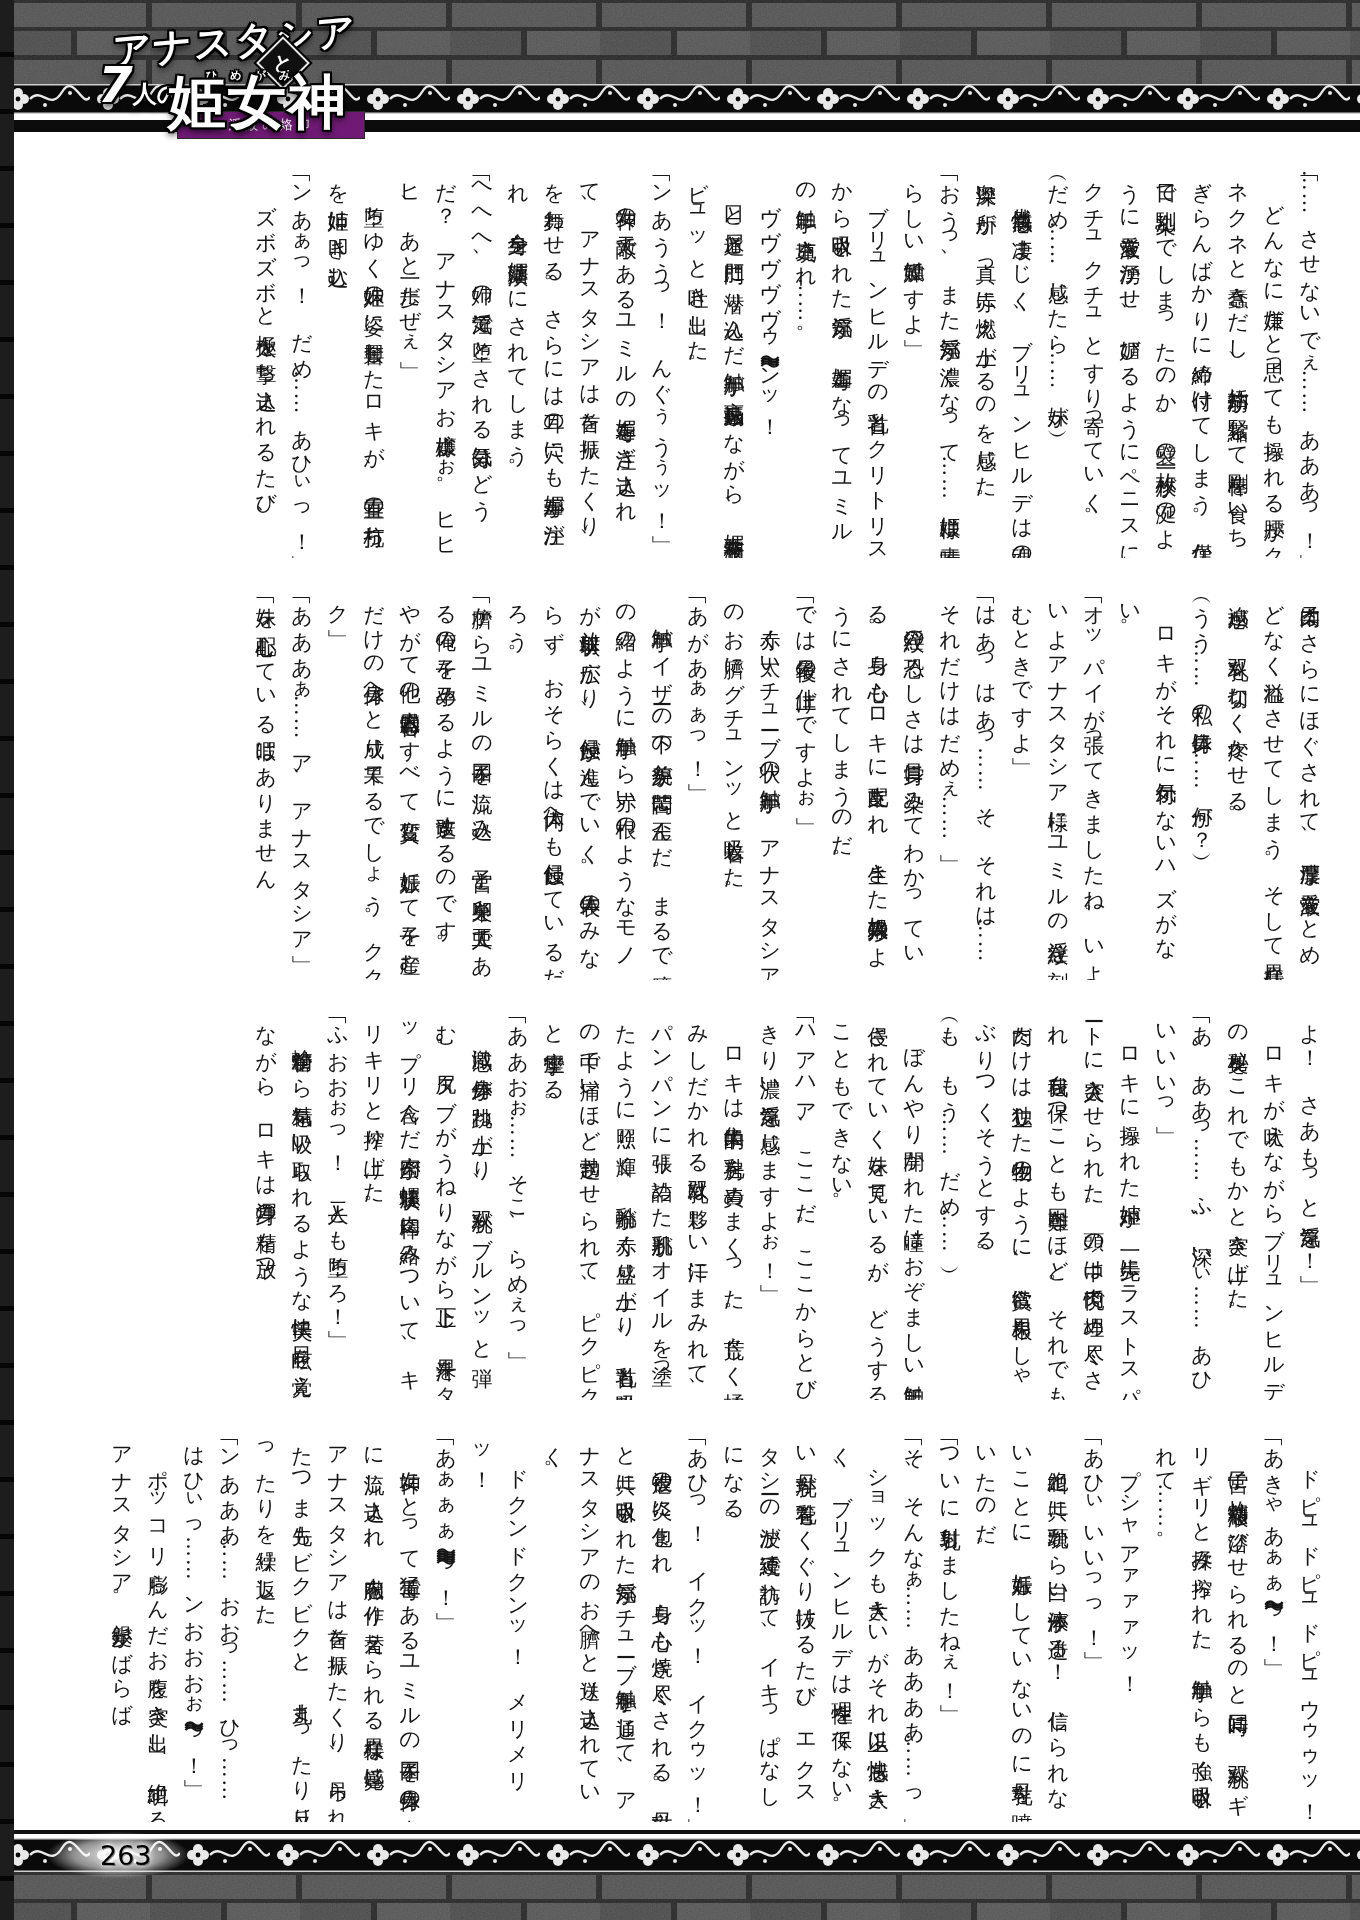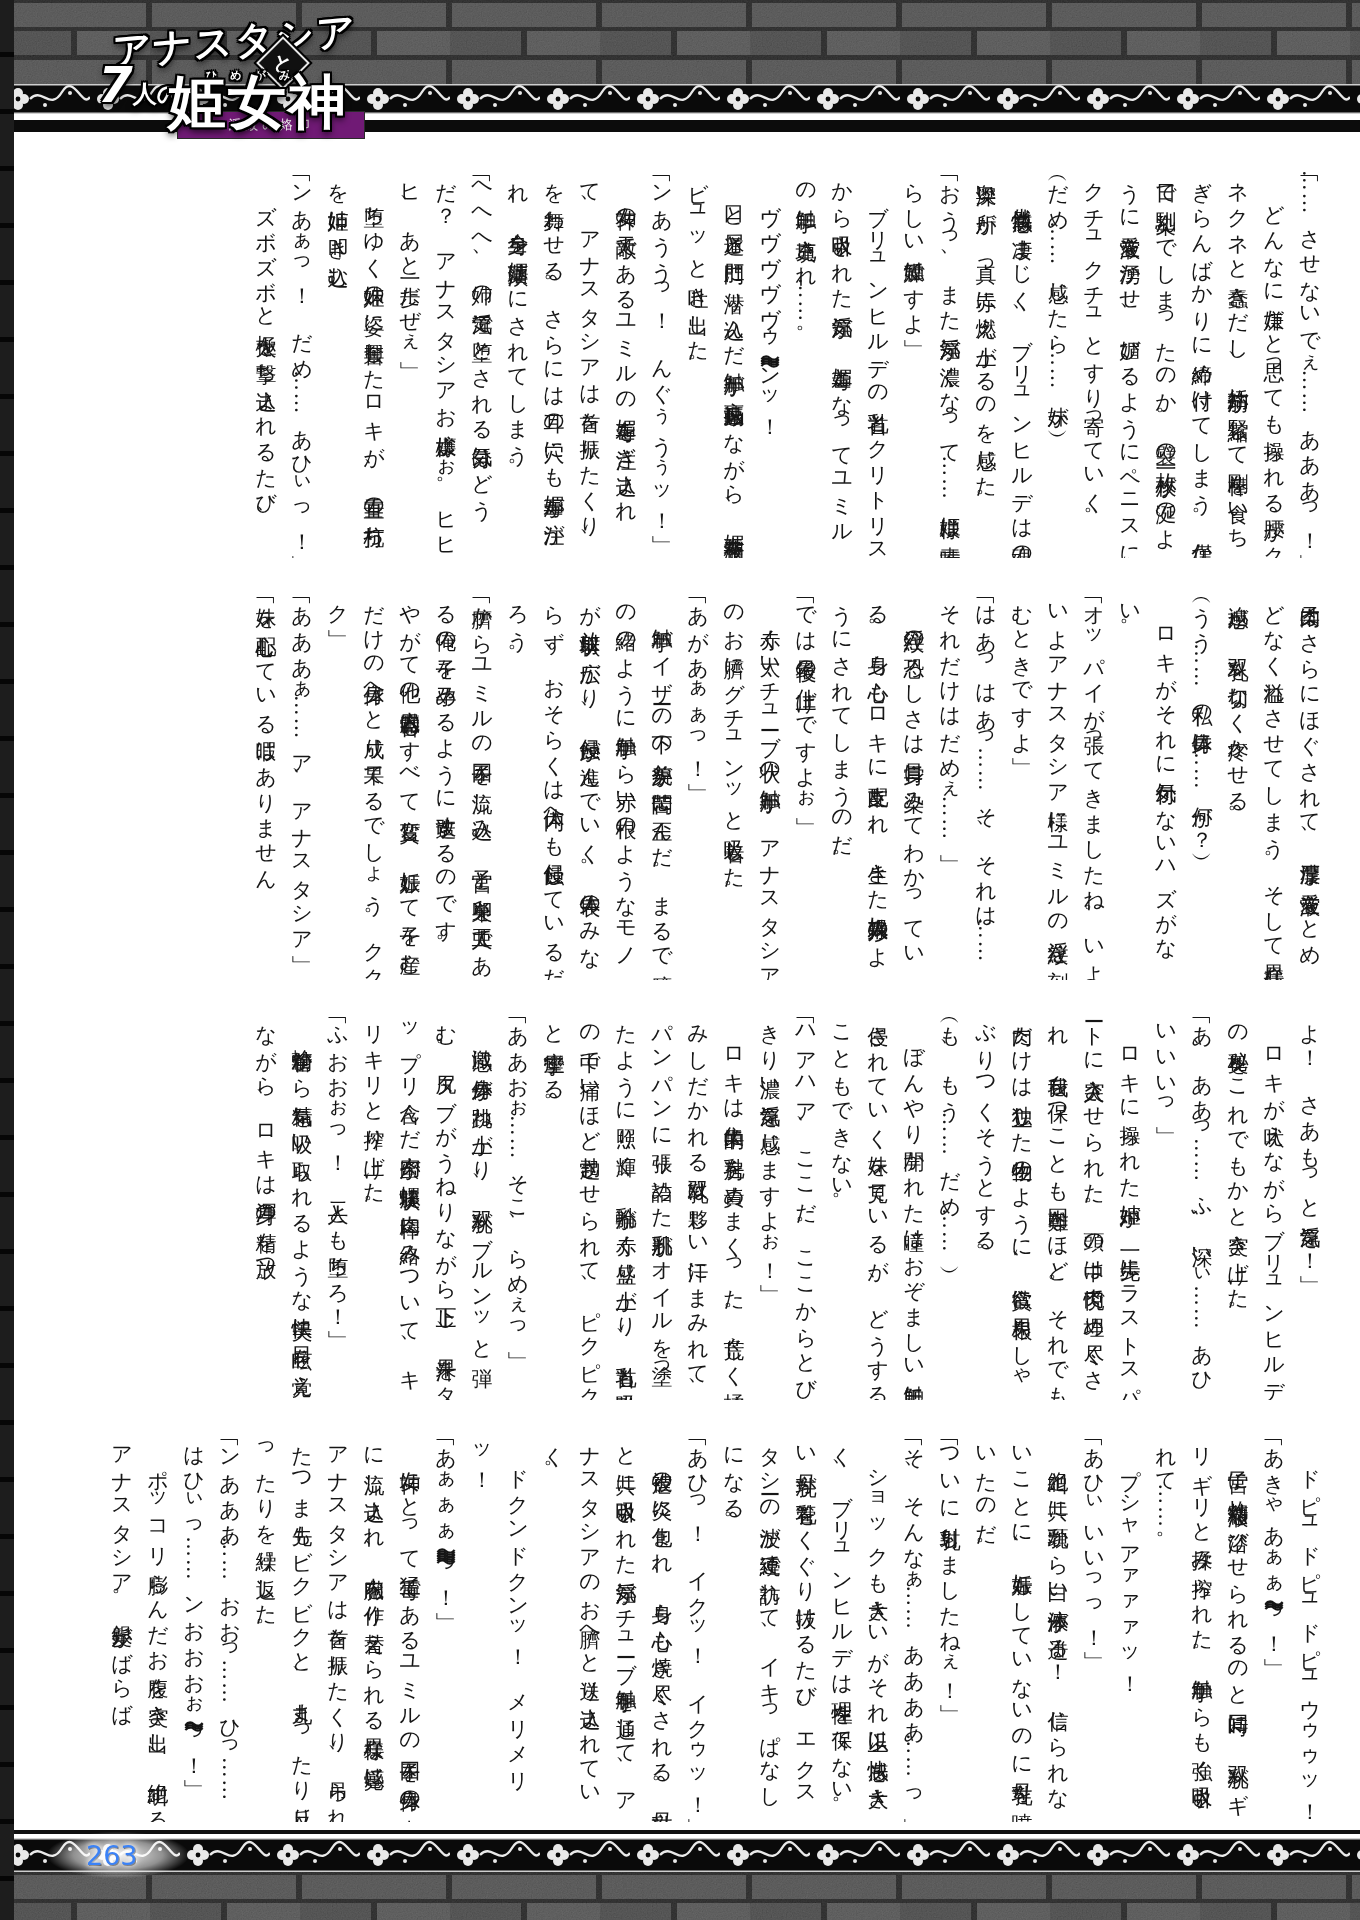--- a/index.html
+++ b/index.html
@@ -39,21 +39,21 @@
   
   .band{position:absolute;left:88px;width:1240px;height:390px;z-index:4;
      writing-mode:vertical-rl;-webkit-writing-mode:vertical-rl;text-orientation:mixed;
      font-size:21px;line-height:36px;letter-spacing:1.7px;color:#161616;
      white-space:pre-wrap;overflow:hidden;}
   .band p{margin:0;padding:0;}
   #band1{top:168px;} #band2{top:590px;} #band3{top:1010px;} #band4{top:1432px;}
   
   .page-glow{position:absolute;left:48px;top:1832px;width:140px;height:46px;z-index:3;
      background:radial-gradient(ellipse at center,rgba(255,255,255,.95) 0%,rgba(255,255,255,.55) 45%,rgba(255,255,255,0) 72%);}
-  .page-number{position:absolute;left:86px;top:1840px;z-index:4;font-size:27px;color:#3b82f6;
+  .page-number{position:absolute;left:100px;top:1840px;z-index:4;font-size:27px;color:#000000;
      font-family:"DejaVu Sans","Liberation Sans",sans-serif;
      text-shadow:0 0 5px #fff,0 0 10px #fff,1px 1px 0 #333;}
 </style>
 </head>
 <body>
 
 <div class="page">
 
   <div class="brick-top">
     <svg width="1360" height="84">

